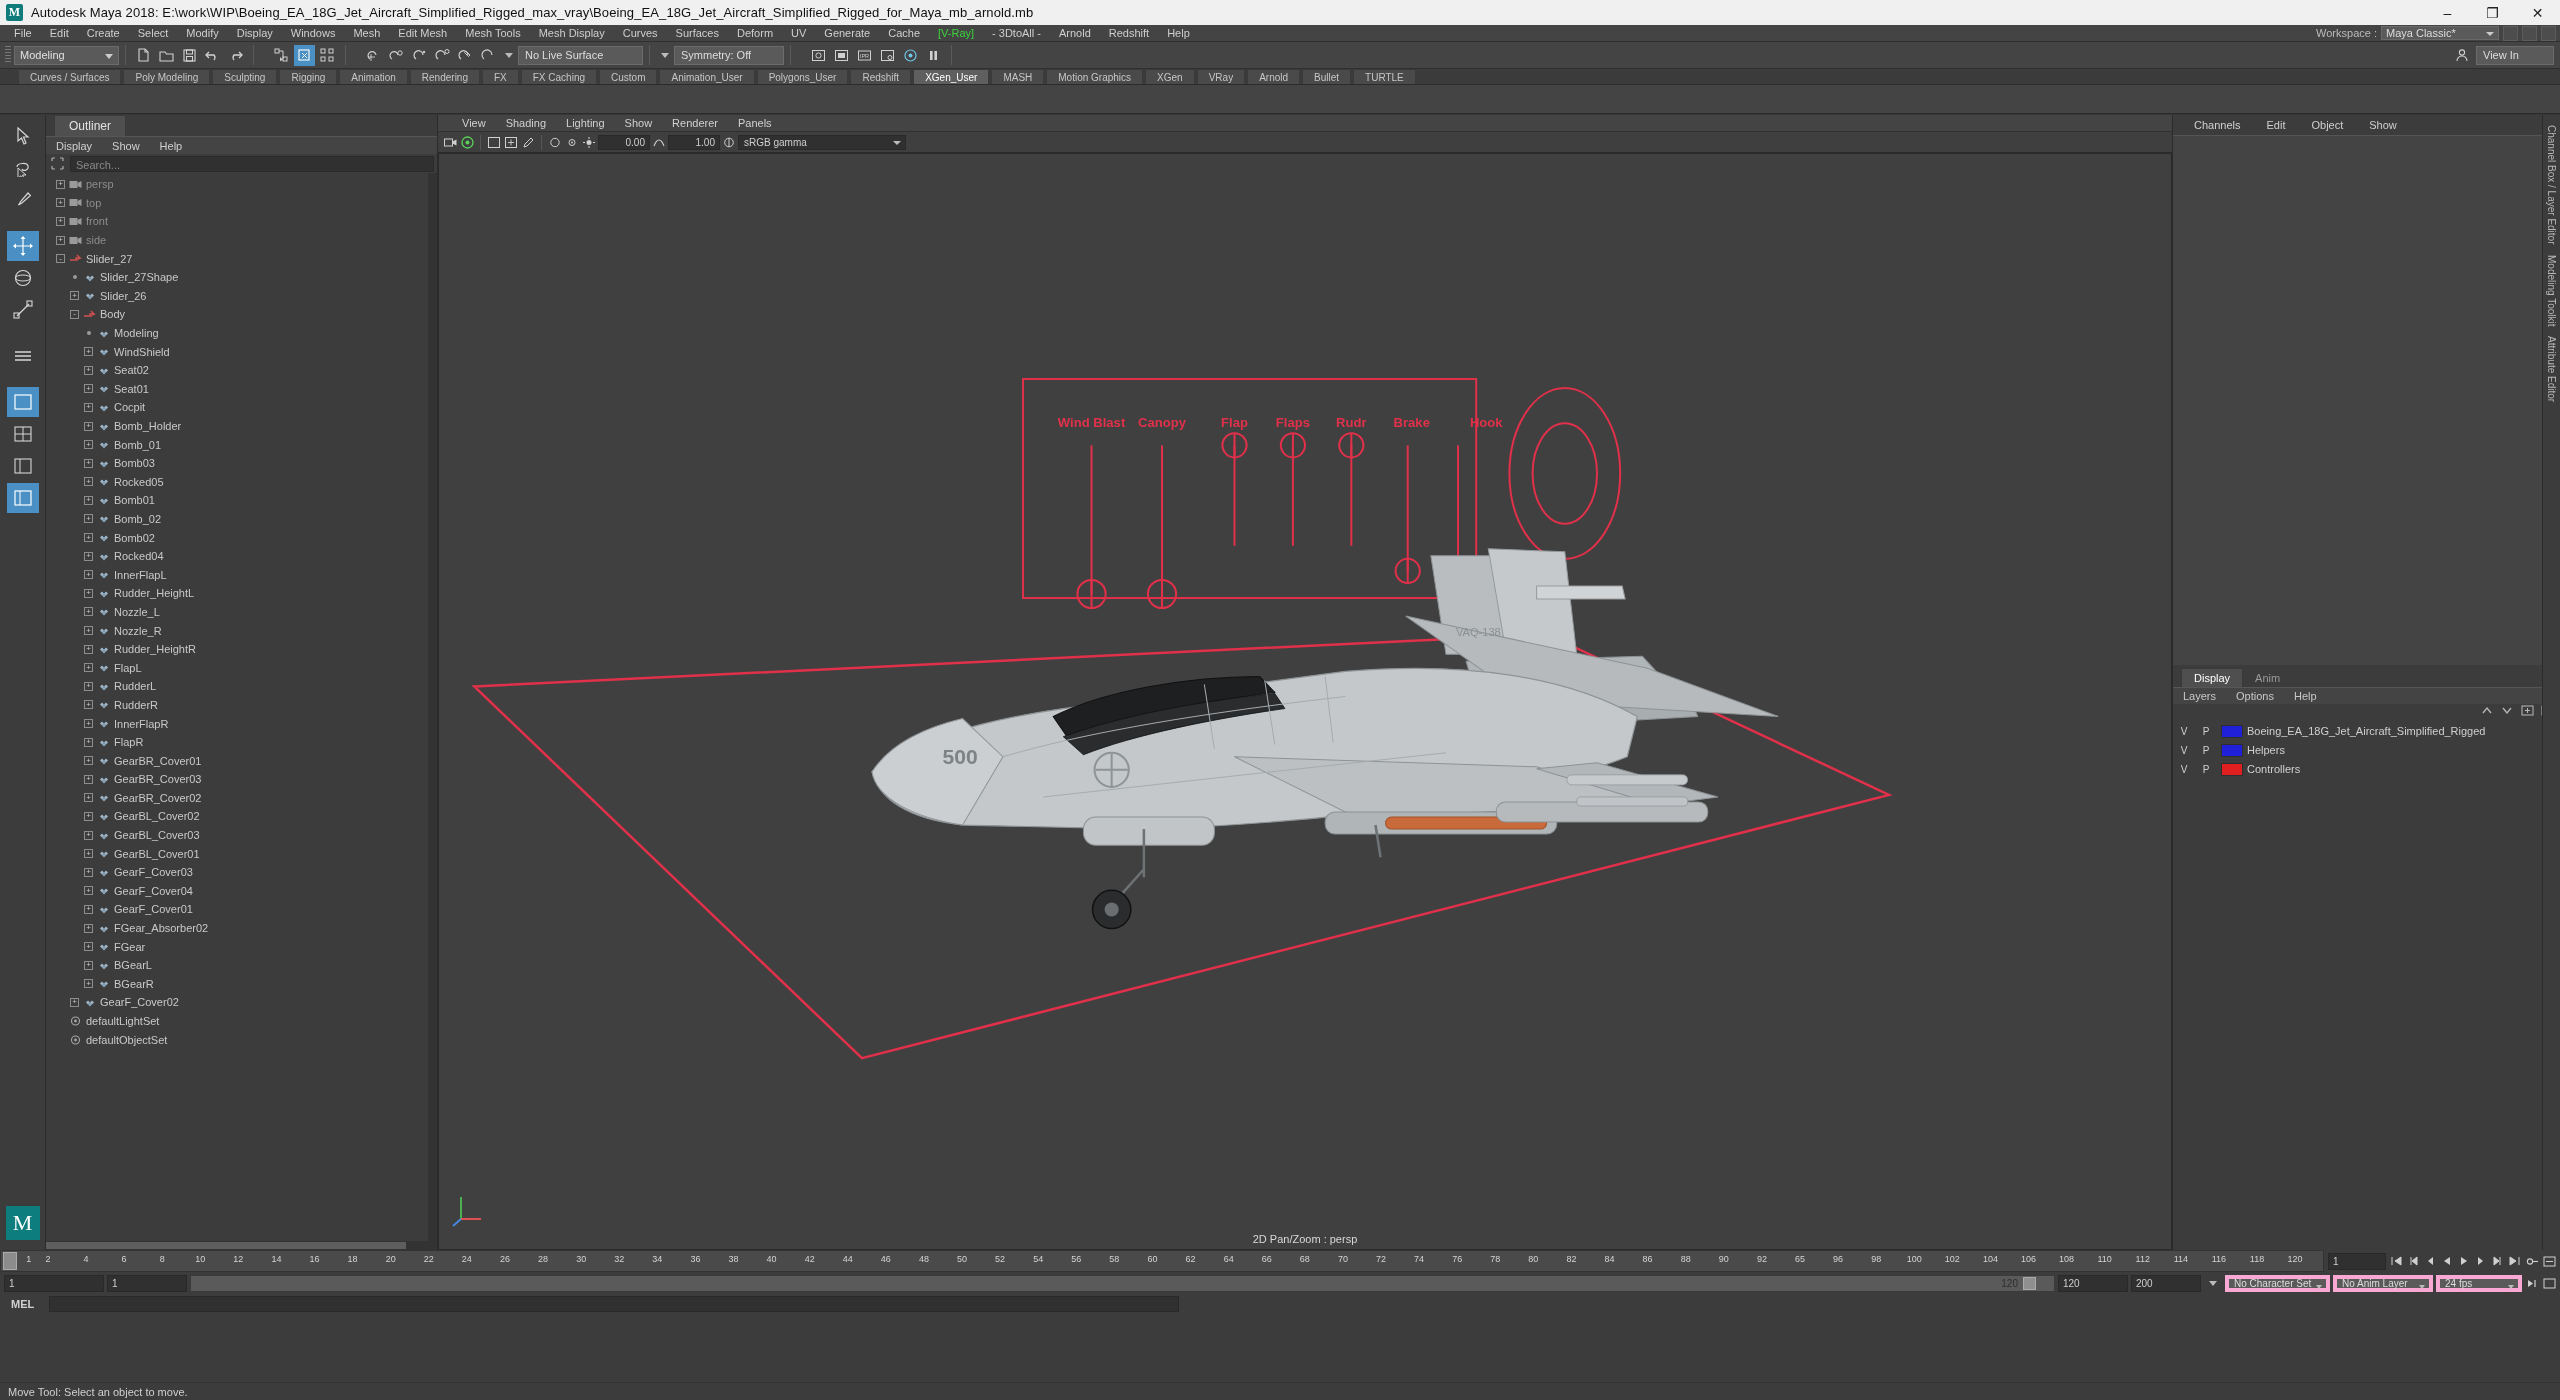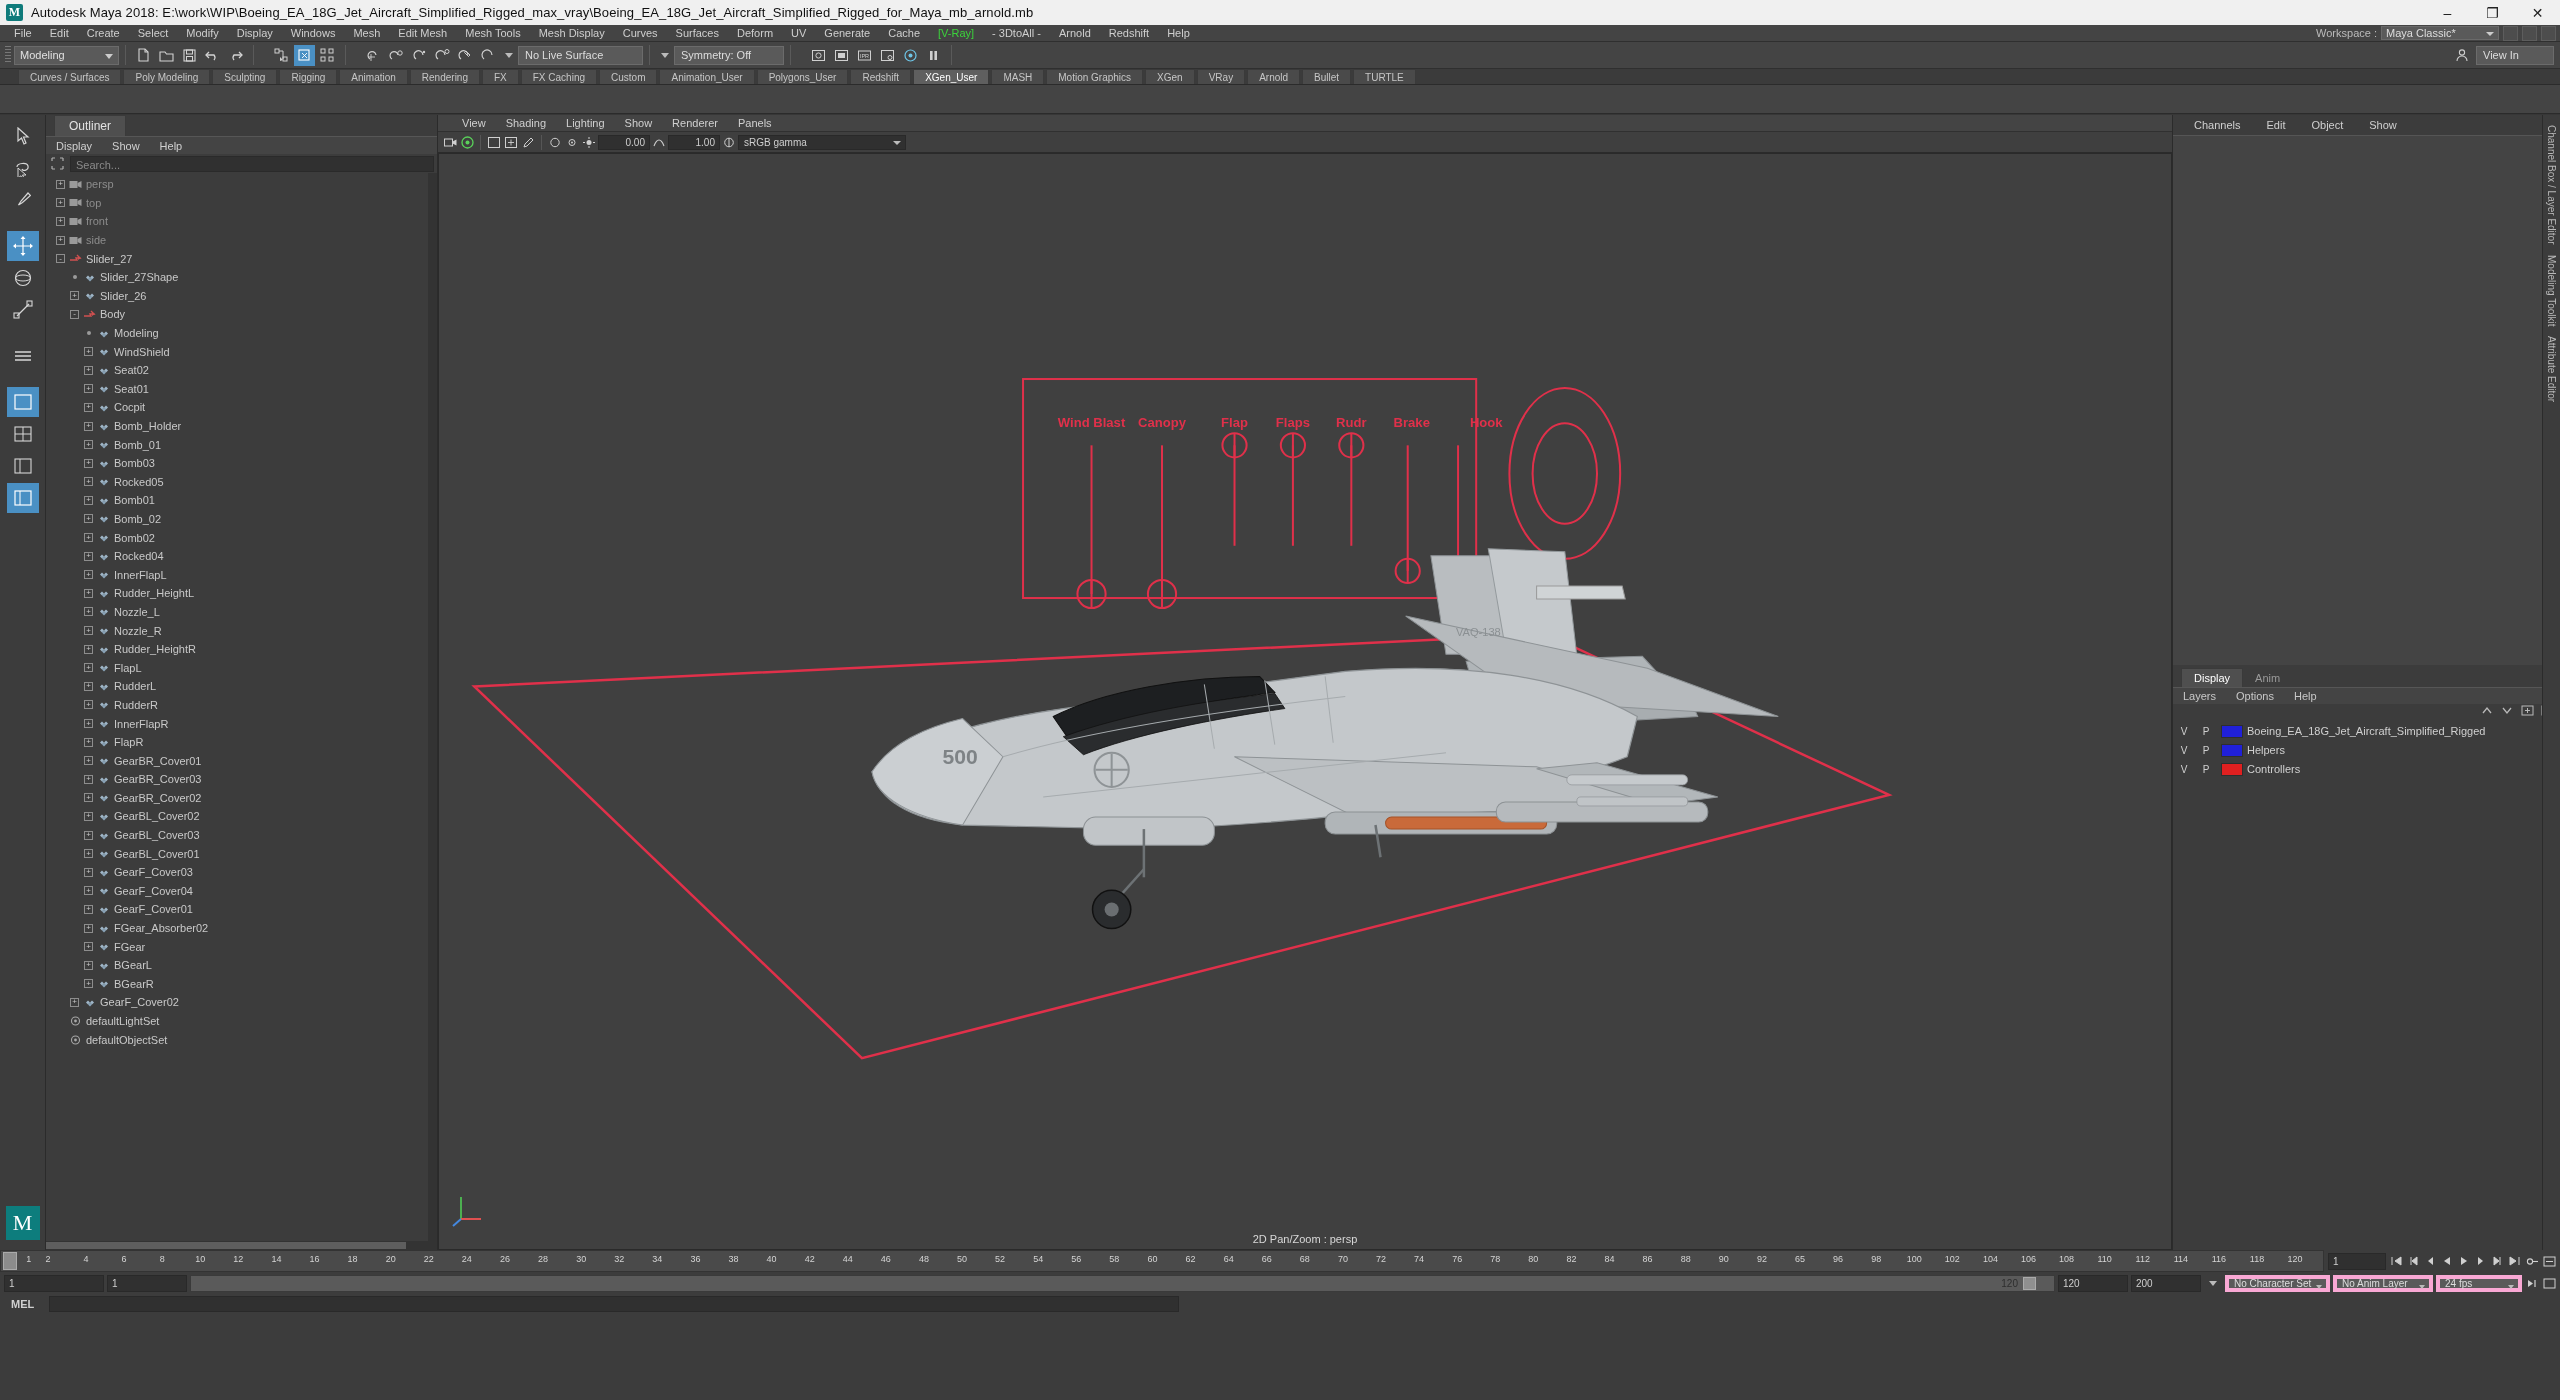--- a/index.html
+++ b/index.html
@@ -1496,14 +1496,17 @@
           </svg>
         </div>
     </div>
 
     <div class="melrow">
       <div class="mel-label">MEL</div>
       <div class="mel-input"></div>
       <div class="mel-rest"></div>
     </div>
 
+    <div class="statusbar">
+      <div class="helpline">Move Tool: Select an object to move.</div>
+    </div>
   </div>
 </div>
 
 </body></html>

